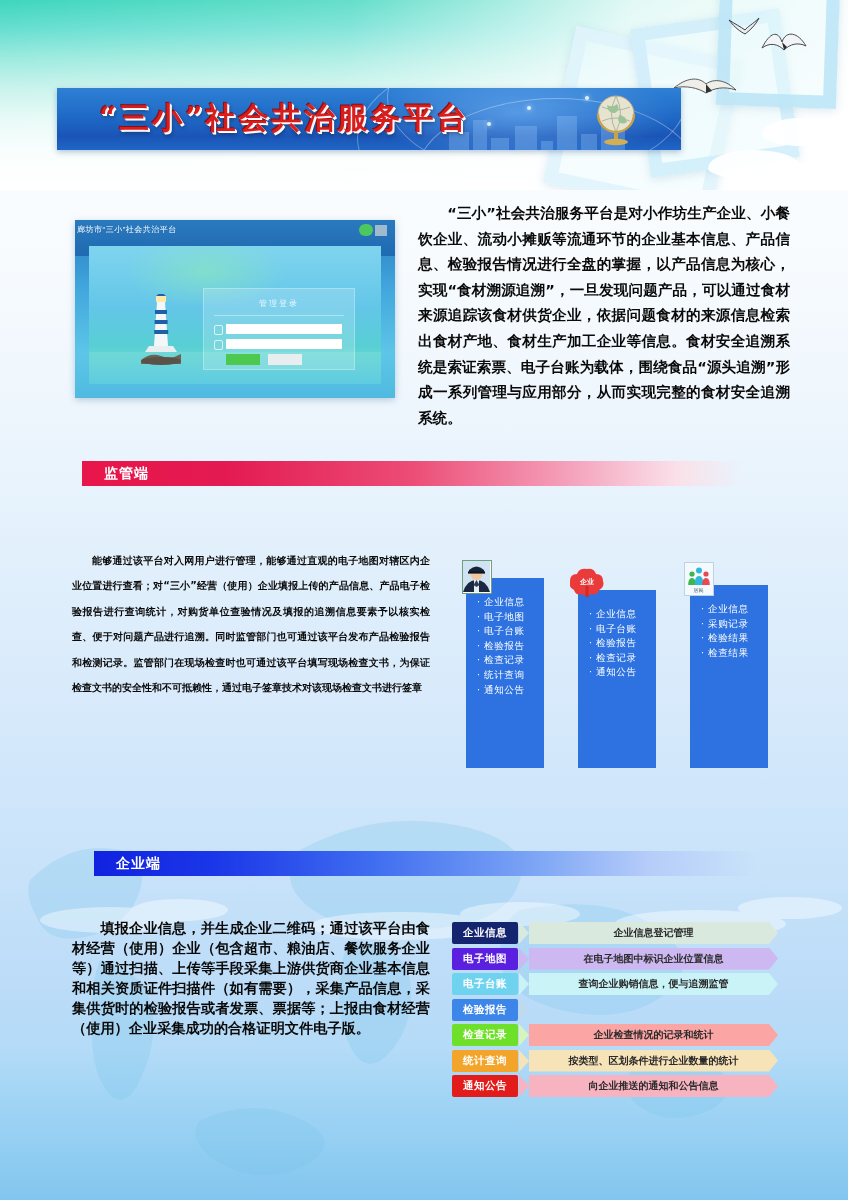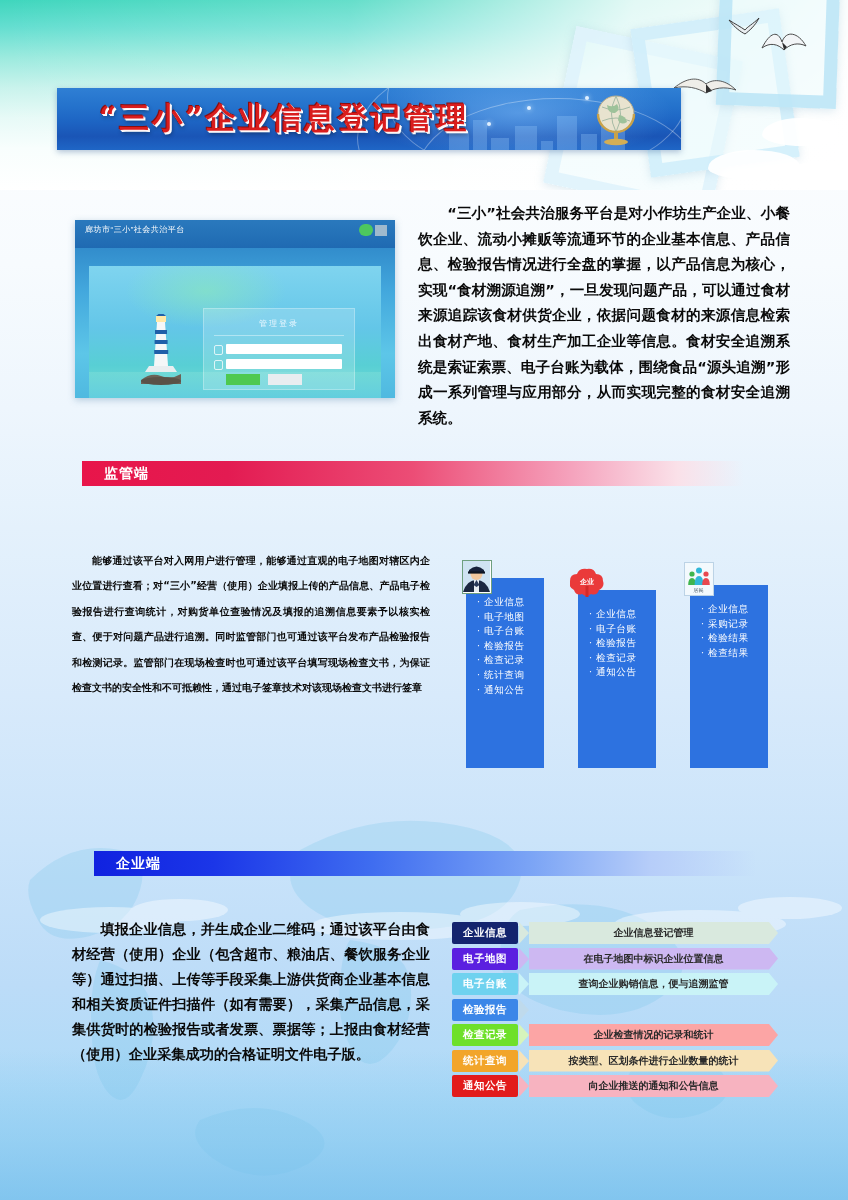--- a/index.html
+++ b/index.html
@@ -96,34 +96,33 @@
   }
 
   
   .login-shot {
     position: absolute; left: 75px; top: 220px; width: 320px; height: 178px;
     background: linear-gradient(to bottom, #1f6fb5 0%, #2e86c8 10%, #43a8dd 40%, #5dc6e8 75%, #4fb9e0 100%);
     box-shadow: 0 2px 7px rgba(70,120,160,0.35);
     overflow: hidden;
   }
   .ls-topbar {
-    position:absolute; left:0; top:0; width:100%; height: 28px;
+    position:absolute; left:0; top:0; width:100%; height: 36px;
     background: linear-gradient(to bottom, #2a79bd, #1f6ab2);
-    color:#fff; font-size: 8px; line-height: 20px; padding-left: 10px;
+    color:#fff; font-size: 8px; line-height: 20px; padding-left: 2px;
     letter-spacing: 0.5px;
   }
   .ls-topbar-right { position:absolute; right: 8px; top: 4px; display:flex; gap:2px; align-items:center;}
   .ls-pill { width:14px; height:12px; border-radius:7px; background:#4dc85f; }
   .ls-pill2 { width:12px; height:11px; background: #9fb9cd; }
   .ls-sky {
     position:absolute; left: 14px; top: 26px; width: 292px; height: 138px;
     background:
       radial-gradient(ellipse 130px 60px at 40% 18%, rgba(140,235,180,0.55) 0%, rgba(140,235,180,0) 62%),
       linear-gradient(to bottom, #7fd4ef 0%, #63c6e8 45%, #58cfd4 72%, #7de0d6 100%);
-    margin-top: 20px;
   }
   .ls-water { position:absolute; left:0; bottom:0; width:100%; height:32px; background: linear-gradient(to bottom, rgba(120,220,215,0.6), rgba(90,200,225,0.9)); }
   .lighthouse { position:absolute; left: 52px; bottom: 18px; width: 40px; height: 72px; }
   .ls-card {
     position:absolute; left: 114px; top: 42px; width: 152px; height: 82px;
     background: rgba(255,255,255,0.18); border: 1px solid rgba(255,255,255,0.28);
   }
   .ls-card-title { color:#eaf7ff; font-size: 8px; letter-spacing:2px; text-align:center; margin-top: 9px; }
   .ls-card-rule { height:1px; background: rgba(255,255,255,0.4); margin: 6px 10px 8px; }
   .ls-input { height: 10px; background:#fff; margin: 0 12px 5px 22px; border-radius:1px; position:relative;}
@@ -171,22 +170,22 @@
   .card-icon { position:absolute; }
 
   .ico-box {
     width: 30px; height: 34px; background: #fff; border: 1.5px solid #6f9f7f;
     display:block; position:relative; overflow:hidden;
   }
 
   
   .sec3-text {
     position:absolute; left: 72px; top: 918px; width: 358px;
-    font-family:Liberation Mono, monospace;
-    font-size: 14.2px; line-height: 25px; color: #0a0a0a;
+    font-family:Liberation Sans, sans-serif;
+    font-size: 14.2px; line-height: 20px; color: #0a0a0a;
     text-align: justify; text-indent: 2em; font-weight: 600;
   }
   .feature-table {
     position:absolute; left: 452px; top: 922px; width: 326px;
   }
   .ft-row { display:flex; align-items:center; height: 22px; margin-bottom: 3.5px; }
   .ft-key {
     width: 66px; height: 22px; color:#fff; font-size: 10.5px; font-weight: bold;
     display:flex; align-items:center; justify-content:center;
     font-family:"DejaVu Sans", sans-serif; letter-spacing: 0.5px;
@@ -265,21 +264,21 @@
       <ellipse cx="27" cy="23" rx="18" ry="18" fill="#e8e3cf" stroke="#b9ad8b" stroke-width="1"></ellipse>
       <path d="M13 16 q14 6 28 0 M13 30 q14 -6 28 0 M27 5 q-9 18 0 36 M27 5 q9 18 0 36" stroke="#9fb6a0" fill="none" stroke-width="0.9"></path>
       <path d="M18 14 q6 3 10 -1 q4 6 -2 9 q-7 1 -8 -8 Z" fill="#9ec29a"></path>
       <path d="M30 24 q7 1 8 7 q-6 4 -9 -2 Z" fill="#9ec29a"></path>
       <path d="M9 23 a18 18 0 0 0 36 0" stroke="#c8a24a" fill="none" stroke-width="2.4"></path>
       <rect x="25" y="41" width="4" height="8" fill="#c8a24a"></rect>
       <ellipse cx="27" cy="51" rx="12" ry="3.2" fill="#d3ae55"></ellipse>
     </svg>
   </div>
 
-  <div class="title-text">“三小”企业信息登记管理</div>
+  <div class="title-text">“三小”社会共治服务平台</div>
 </div>
 
 <div class="login-shot">
   <div class="ls-topbar">廊坊市“三小”社会共治平台</div>
   <div class="ls-topbar-right">
     <span class="ls-pill"></span>
     <span class="ls-pill2"></span>
   </div>
   <div class="ls-sky">
     <div class="ls-water"></div>

